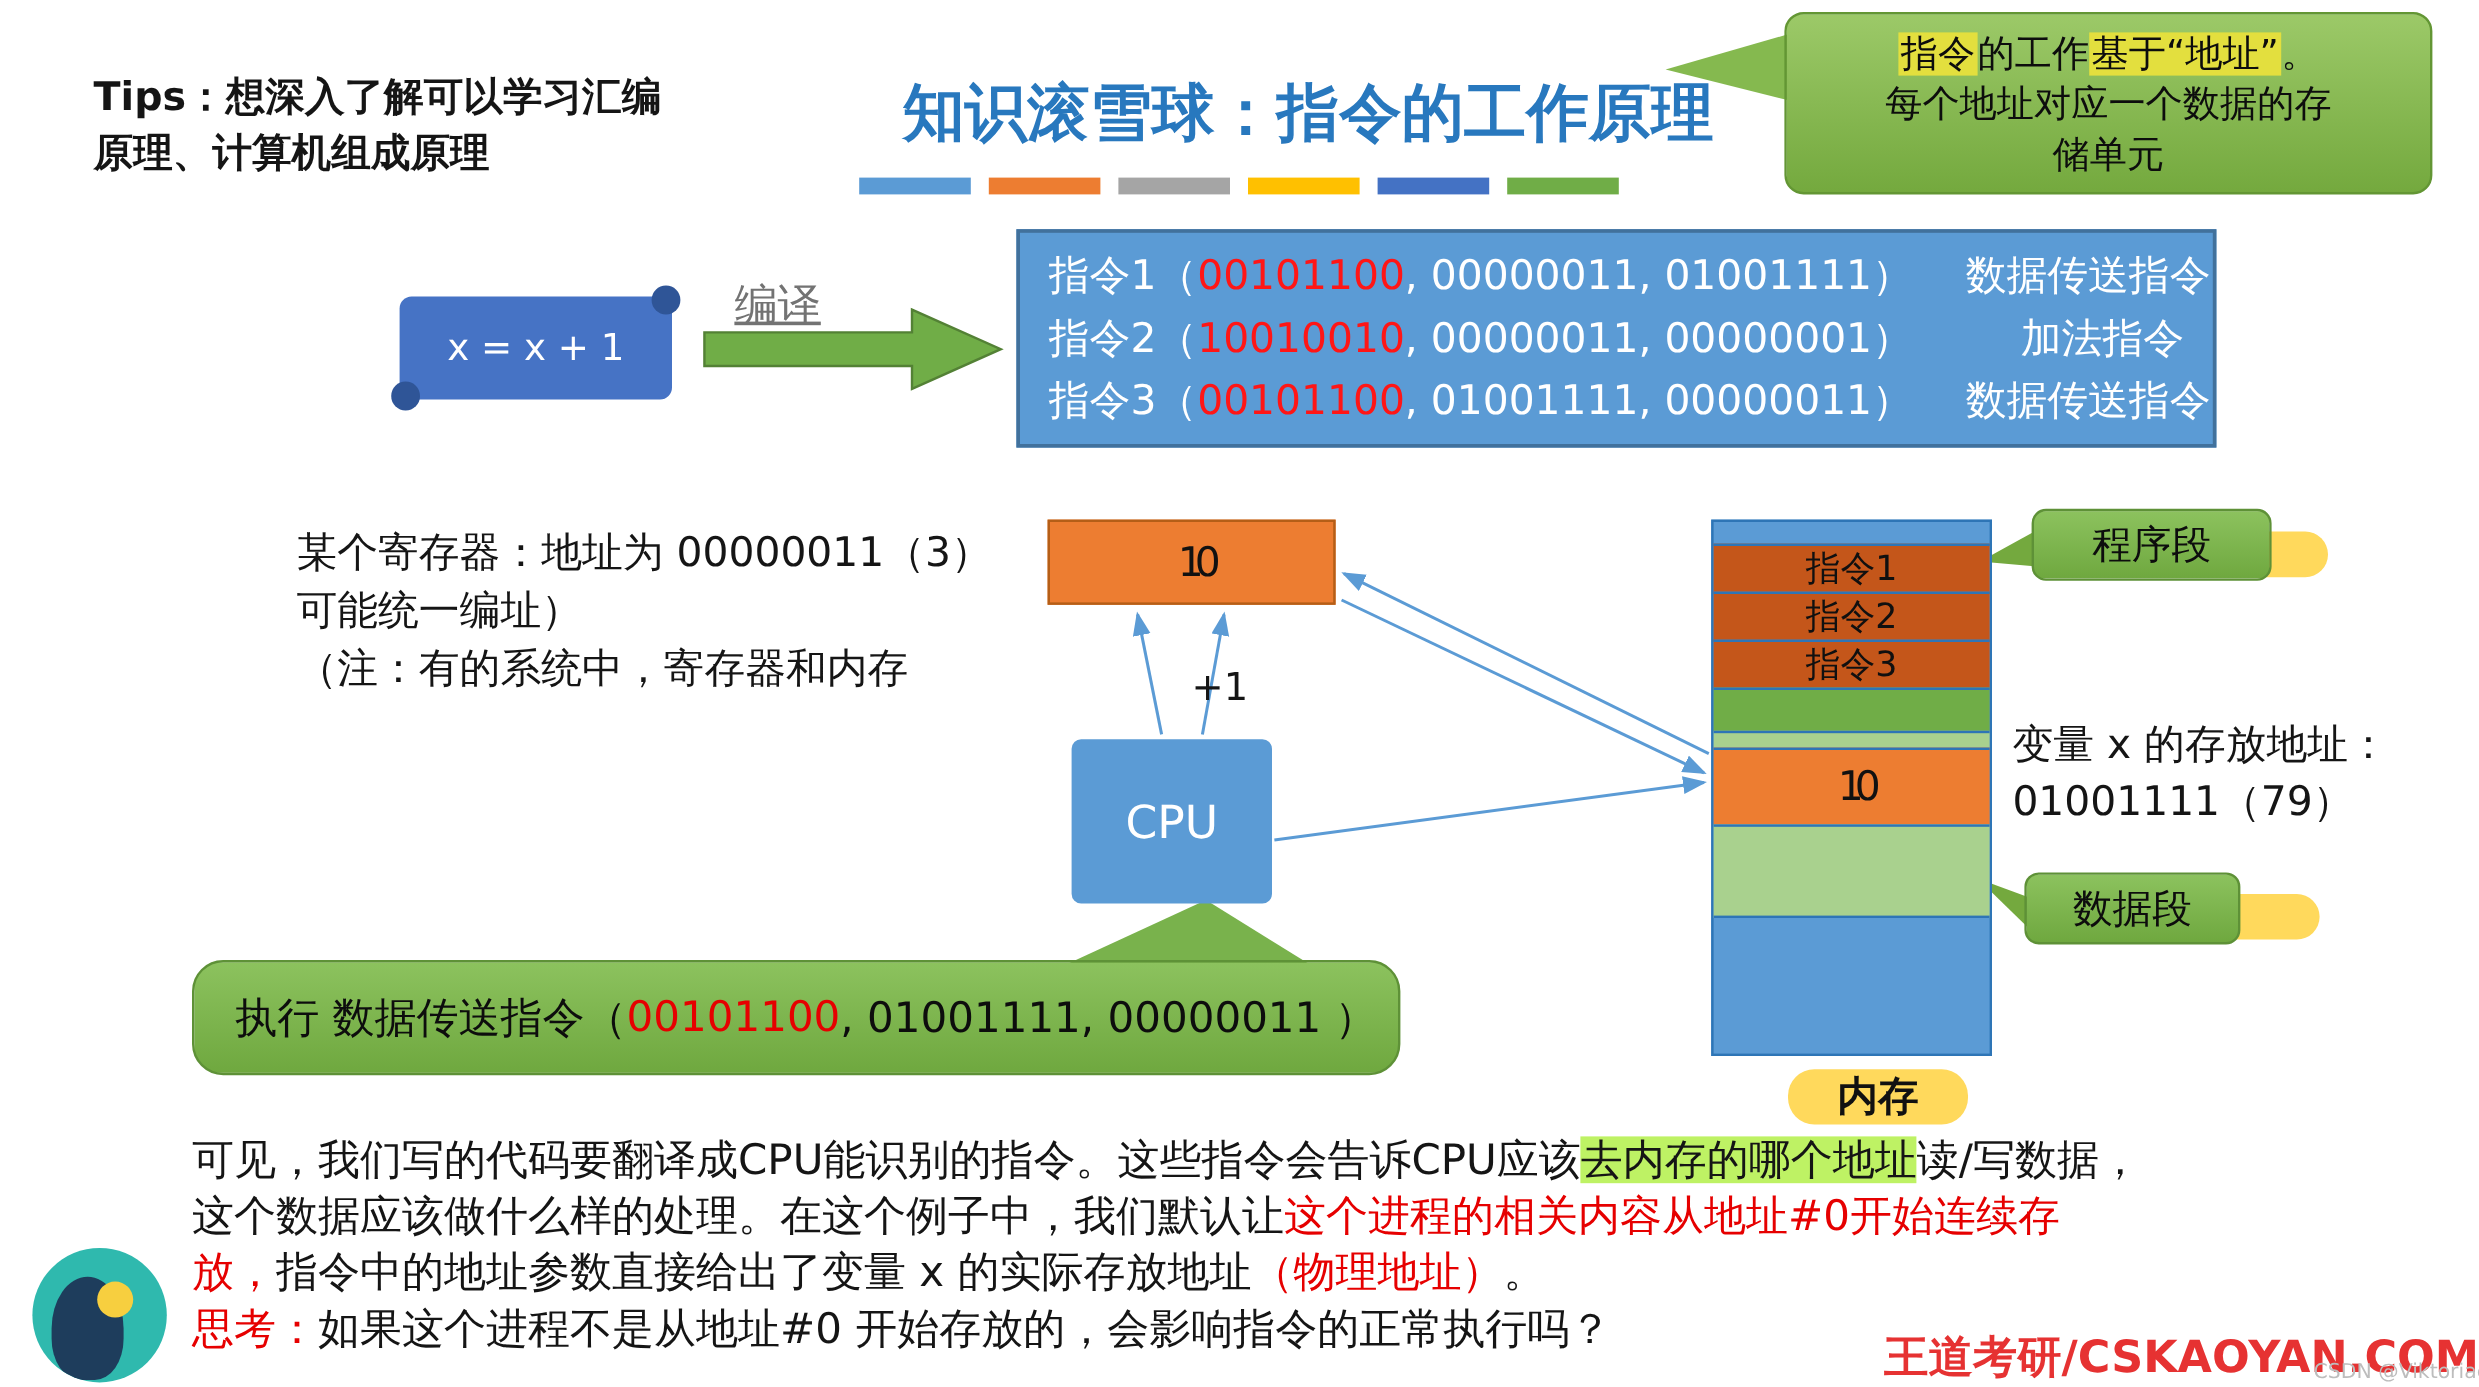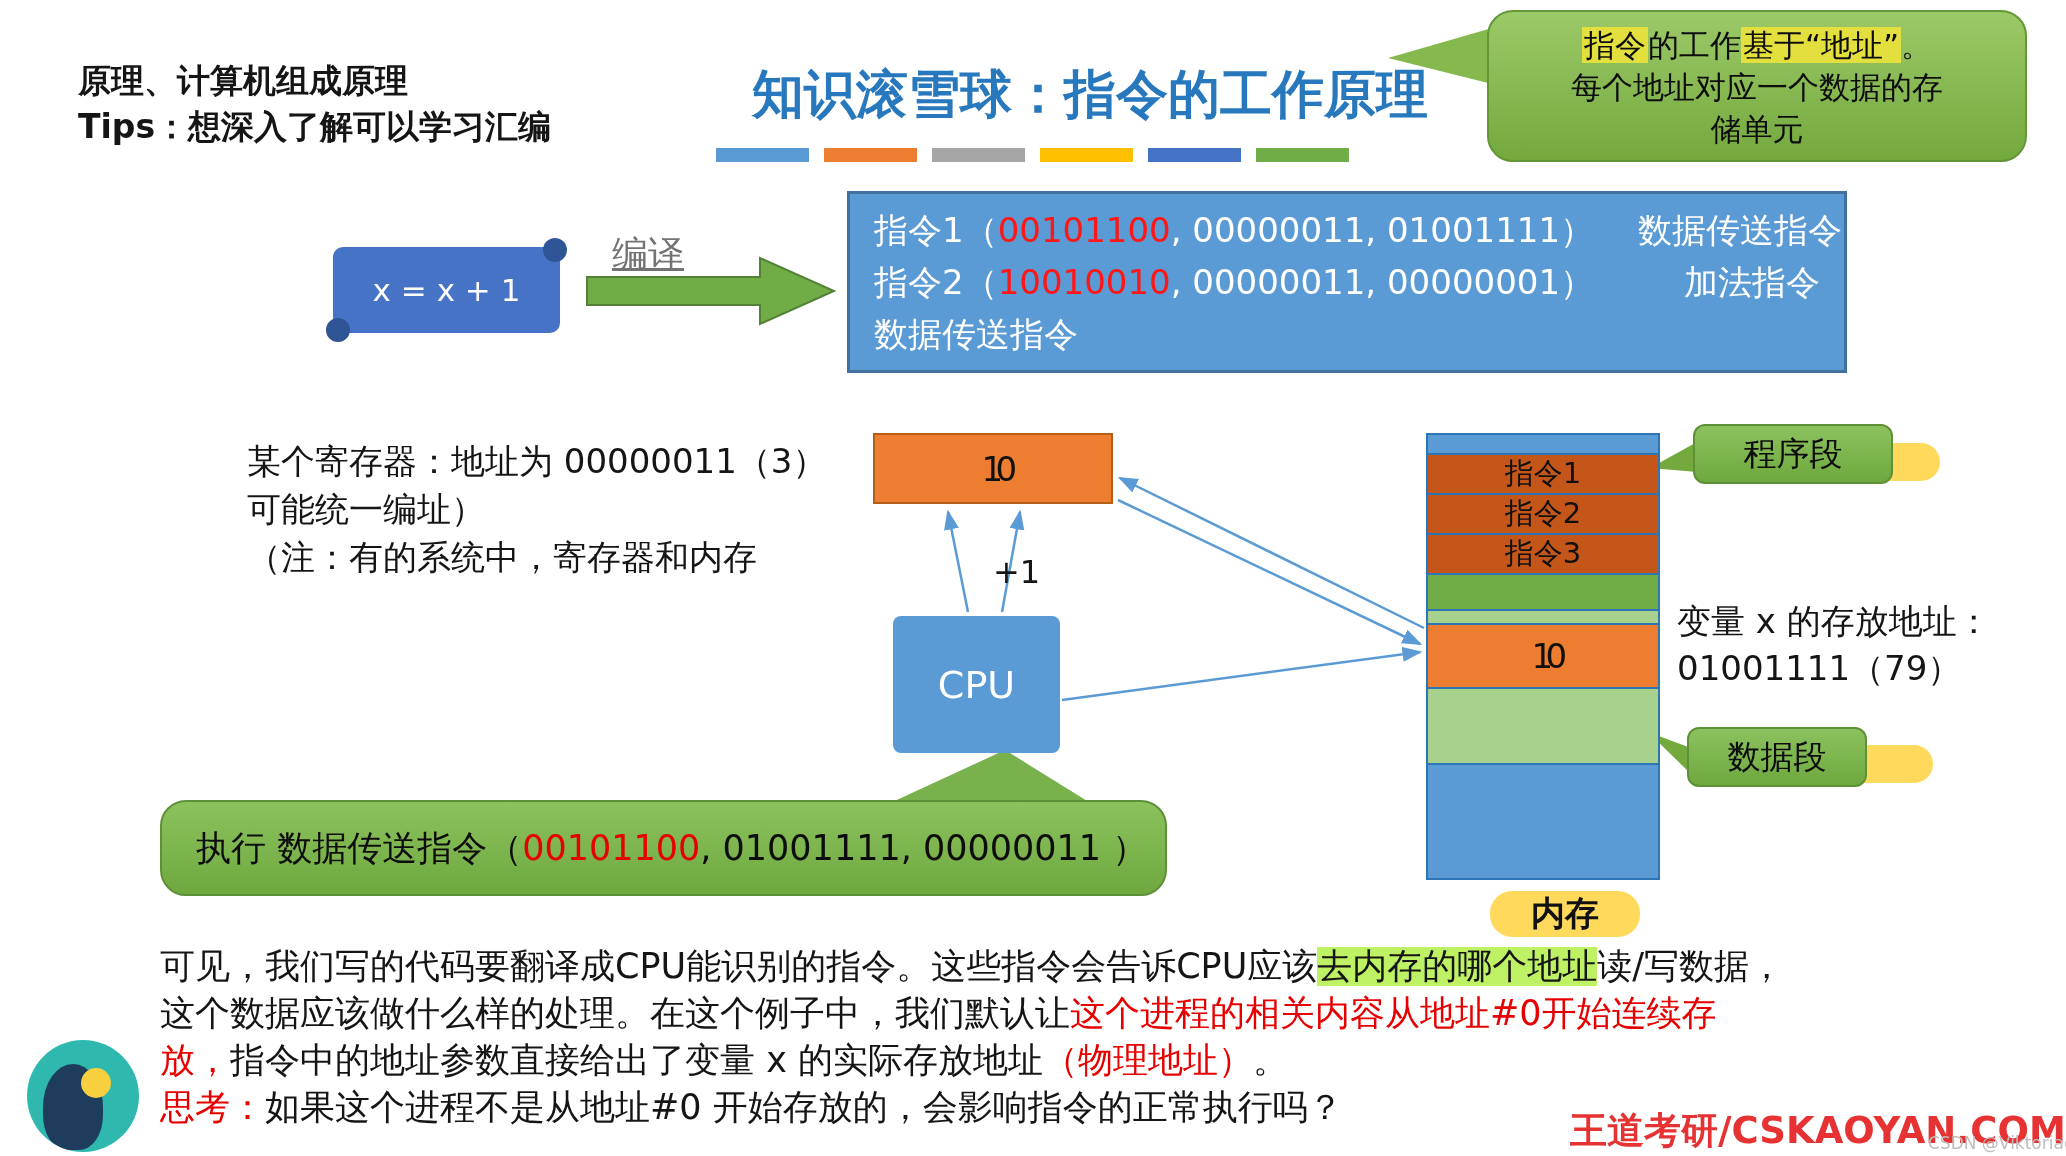--- a/index.html
+++ b/index.html
@@ -8,21 +8,21 @@
   .abs{position:absolute;}
   .arrow-layer{position:absolute;left:0;top:0;width:2066px;height:1156px;pointer-events:none;}
 
   .tips{left:78px;top:58px;font-size:33px;line-height:46px;font-weight:600;color:#151515;}
   .title{left:560px;top:60px;width:1060px;text-align:center;font-size:52px;font-weight:bold;color:#2878BE;white-space:nowrap;}
   .bars{left:716px;top:148px;display:flex;gap:15px;}
   .bars span{display:inline-block;width:93px;height:14px;}
   .bar1{background:#5B9BD5}.bar2{background:#ED7D31}.bar3{background:#A5A5A5}
   .bar4{background:#FFC000}.bar5{background:#4472C4}.bar6{background:#70AD47}
 
-  .bubble-tr{left:1487px;top:10px;width:540px;height:152px;border-radius:26px;
+  .bubble-tr{left:1487px;top:10px;width:540px;height:152px;border-radius:16px;
              background:linear-gradient(#9CC968,#74A93E);border:2px solid #639634;
              box-sizing:border-box;padding:12px 8px;text-align:center;font-size:31px;line-height:42px;color:#0d0d0d;}
   .hl-green{background:#E3DF3E;padding:0 2px;}
 
   .scroll{left:333px;top:247px;width:227px;height:86px;background:#4673C5;border-radius:10px;
           color:#fff;font-size:31px;display:flex;align-items:center;justify-content:center;}
   .scroll::before{content:"";position:absolute;right:-7px;top:-9px;width:24px;height:24px;border-radius:50%;background:#2F5597;}
   .scroll::after{content:"";position:absolute;left:-7px;bottom:-9px;width:24px;height:24px;border-radius:50%;background:#2F5597;}
 
   .compile-label{left:612px;top:230px;font-size:36px;color:#737373;text-decoration:underline;}
@@ -106,22 +106,22 @@
     <line x1="1002" y1="612" x2="1020" y2="512" stroke="#5B9BD5" stroke-width="2.5" marker-end="url(#arr)"></line>
 
     <line x1="1424" y1="628" x2="1120" y2="478" stroke="#5B9BD5" stroke-width="2.5" marker-end="url(#arr)"></line>
 
     <line x1="1118" y1="500" x2="1420" y2="644" stroke="#5B9BD5" stroke-width="2.5" marker-end="url(#arr)"></line>
 
     <line x1="1062" y1="700" x2="1420" y2="652" stroke="#5B9BD5" stroke-width="2.5" marker-end="url(#arr)"></line>
   </svg>
 
   <div class="abs tips">
+    <div>Tips：想深入了解可以学习汇编</div>
     <div>原理、计算机组成原理</div>
-    <div>Tips：想深入了解可以学习汇编</div>
   </div>
 
   <div class="abs title">知识滚雪球：指令的工作原理</div>
   <div class="abs bars">
     <span class="bar1"></span>
     <span class="bar2"></span>
     <span class="bar3"></span>
     <span class="bar4"></span>
     <span class="bar5"></span>
     <span class="bar6"></span>
@@ -144,20 +144,21 @@
   <div class="abs instr-box">
     <div class="instr-row">
       <span><span>指令1</span><span>（</span><span class="opcode">00101100</span><span>, 00000011, 01001111）</span></span>
       <span>数据传送指令</span>
     </div>
     <div class="instr-row">
       <span><span>指令2</span><span>（</span><span class="opcode">10010010</span><span>, 00000011, 00000001）</span></span>
       <span>加法指令</span>
     </div>
     <div class="instr-row">
+      <span><span>指令3</span><span>（</span><span class="opcode">00101100</span><span>, 01001111, 00000011）</span></span>
       <span>数据传送指令</span>
     </div>
   </div>
 
   <div class="abs register-note">
     <div>某个寄存器：地址为 00000011（3）</div>
     <div>可能统一编址）</div>
     <div>（注：有的系统中，寄存器和内存</div>
   </div>
 

